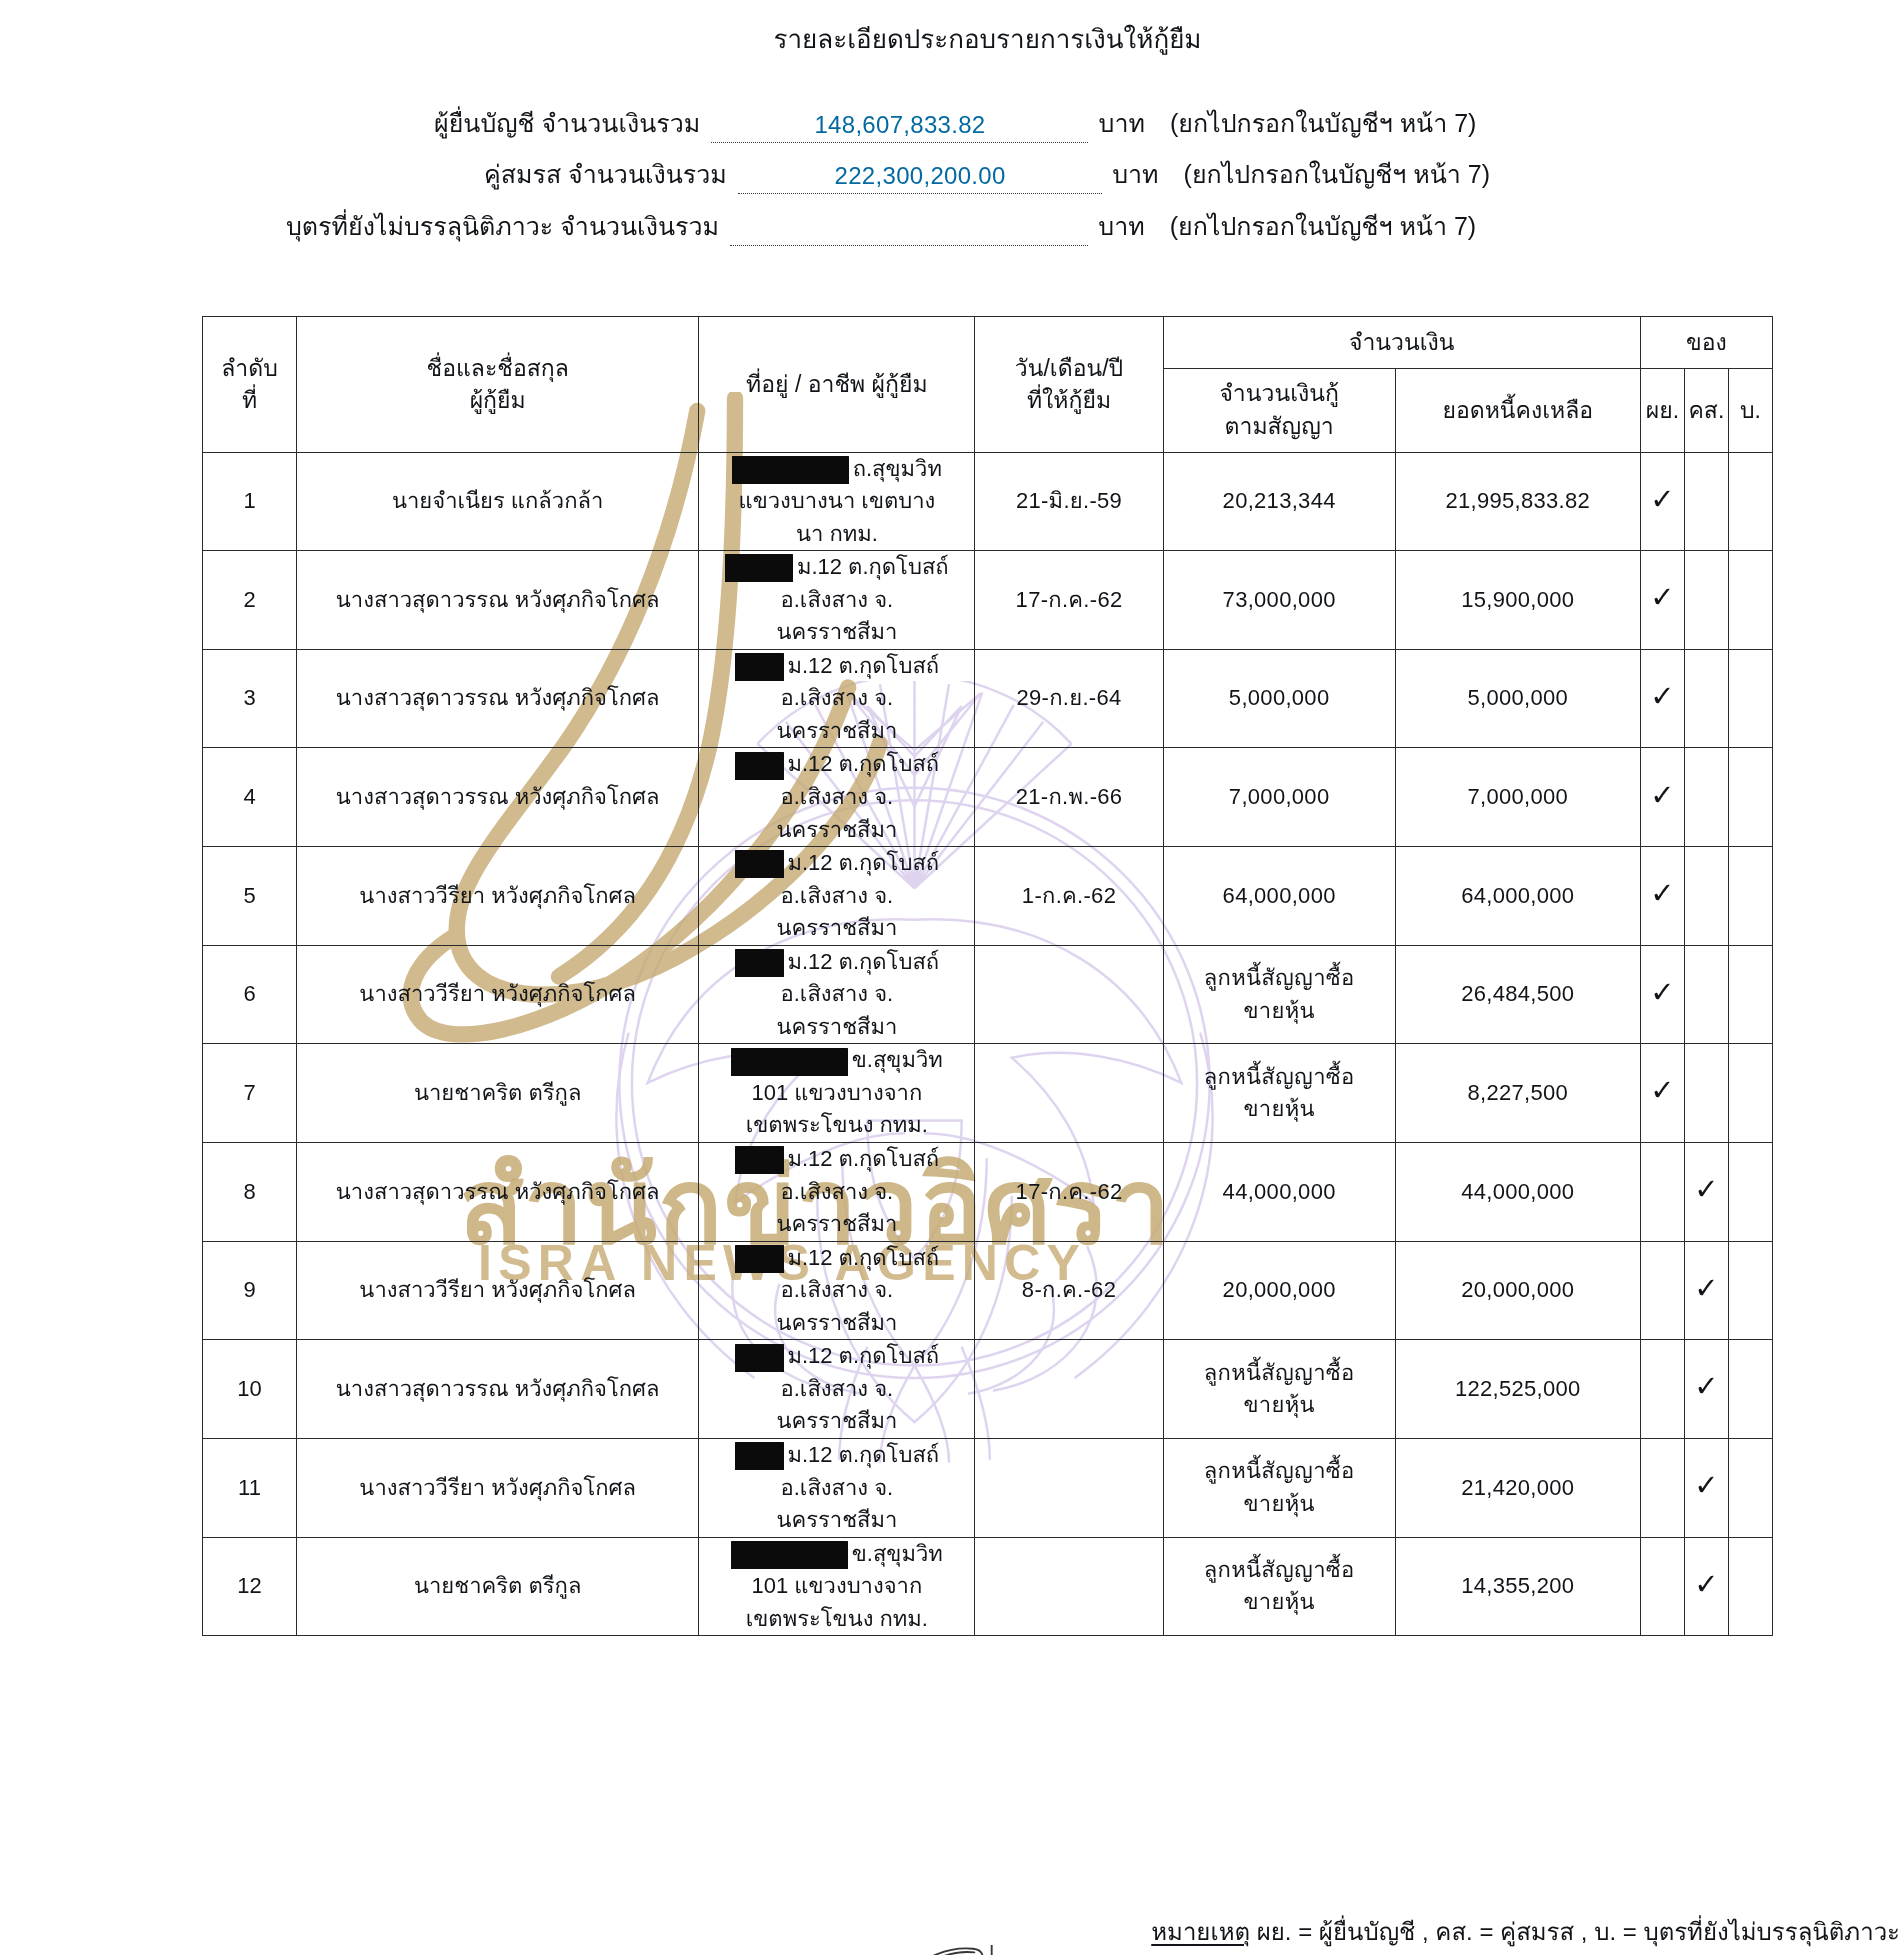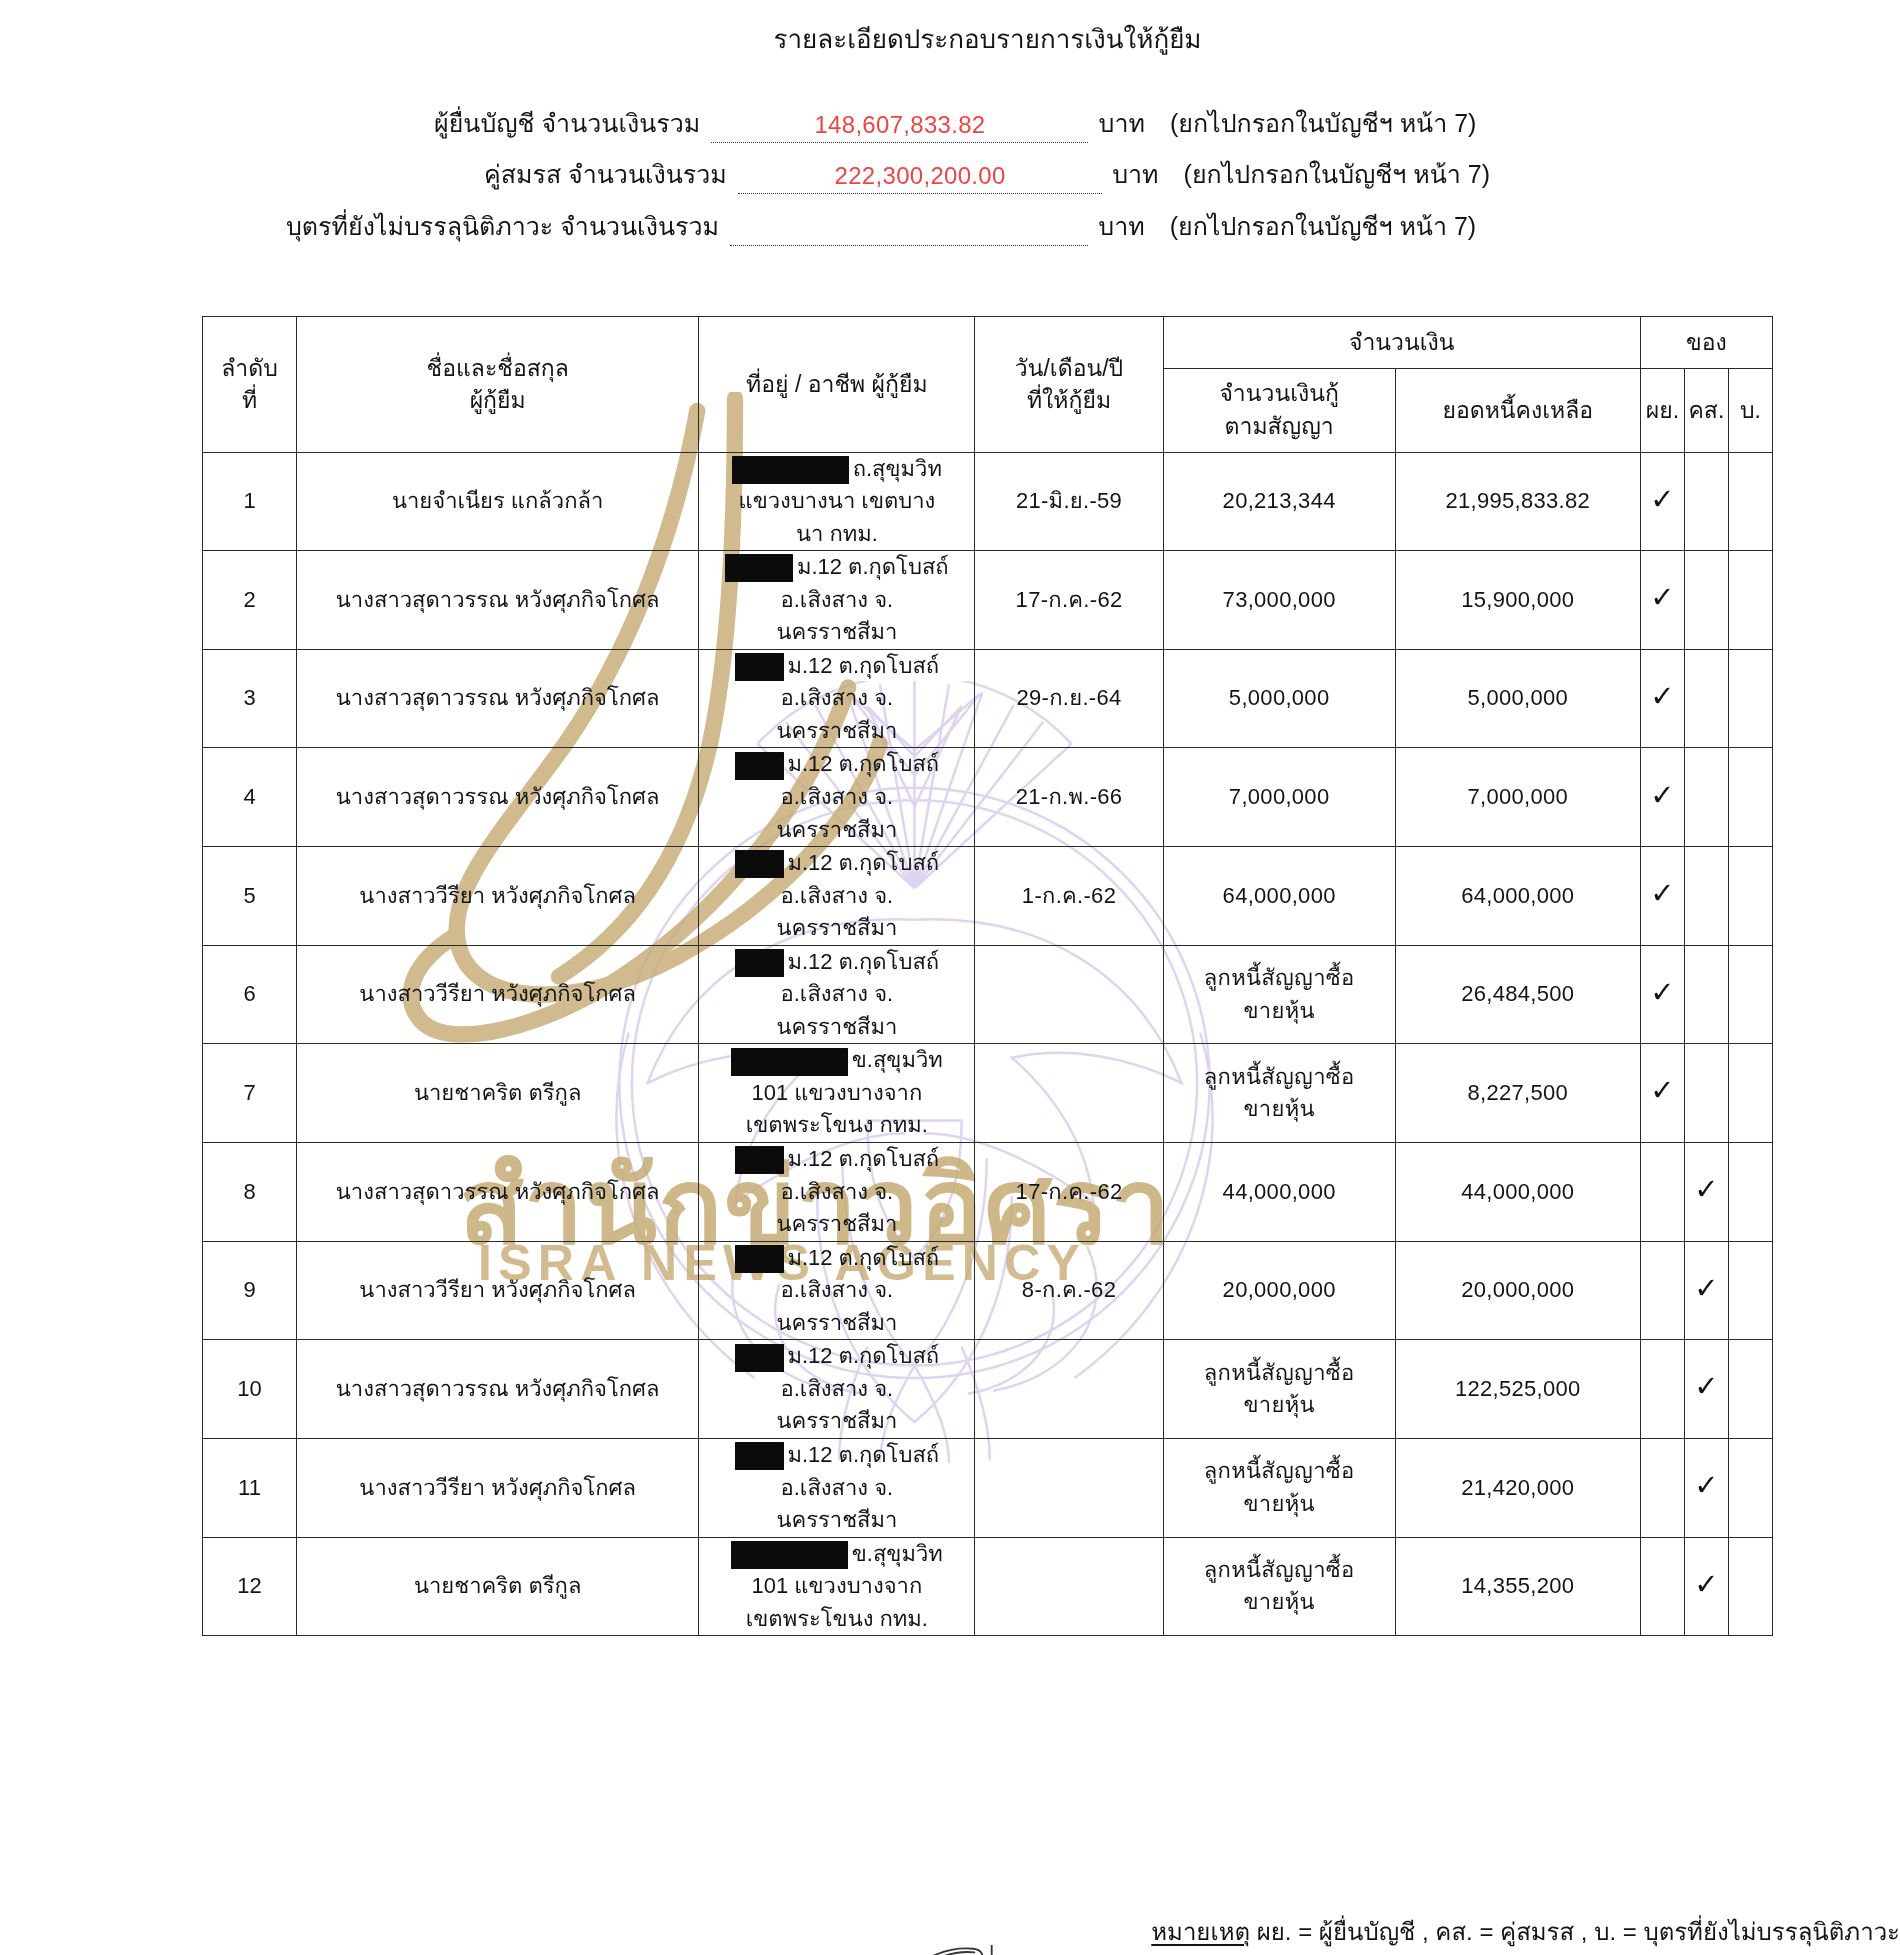--- a/index.html
+++ b/index.html
@@ -119,21 +119,21 @@
     position: relative;
     display: inline-block;
     border-bottom: 1.9px dotted #333;
     text-align: center;
     margin: 0 6.3px 0 11.3px;
     padding-bottom: 3.8px;
   }
   .amount-line .blank .val {
     font-size: 24px;
     letter-spacing: 0.3px;
-    color: #ef4444;
+    color: #0369a1;
   }
   .amount-line .tail { margin-left: 3.8px; }
   .amount-line .paren { margin-left: 25px; }
 
   #line-1 { left: 434px; top: 82px; }
   #line-2 { left: 484px; top: 133px; }
   #line-3 { left: 286px; top: 185px; }
 
   #line-1 .blank { width: 377px; }
   #line-2 .blank { width: 364px; }

